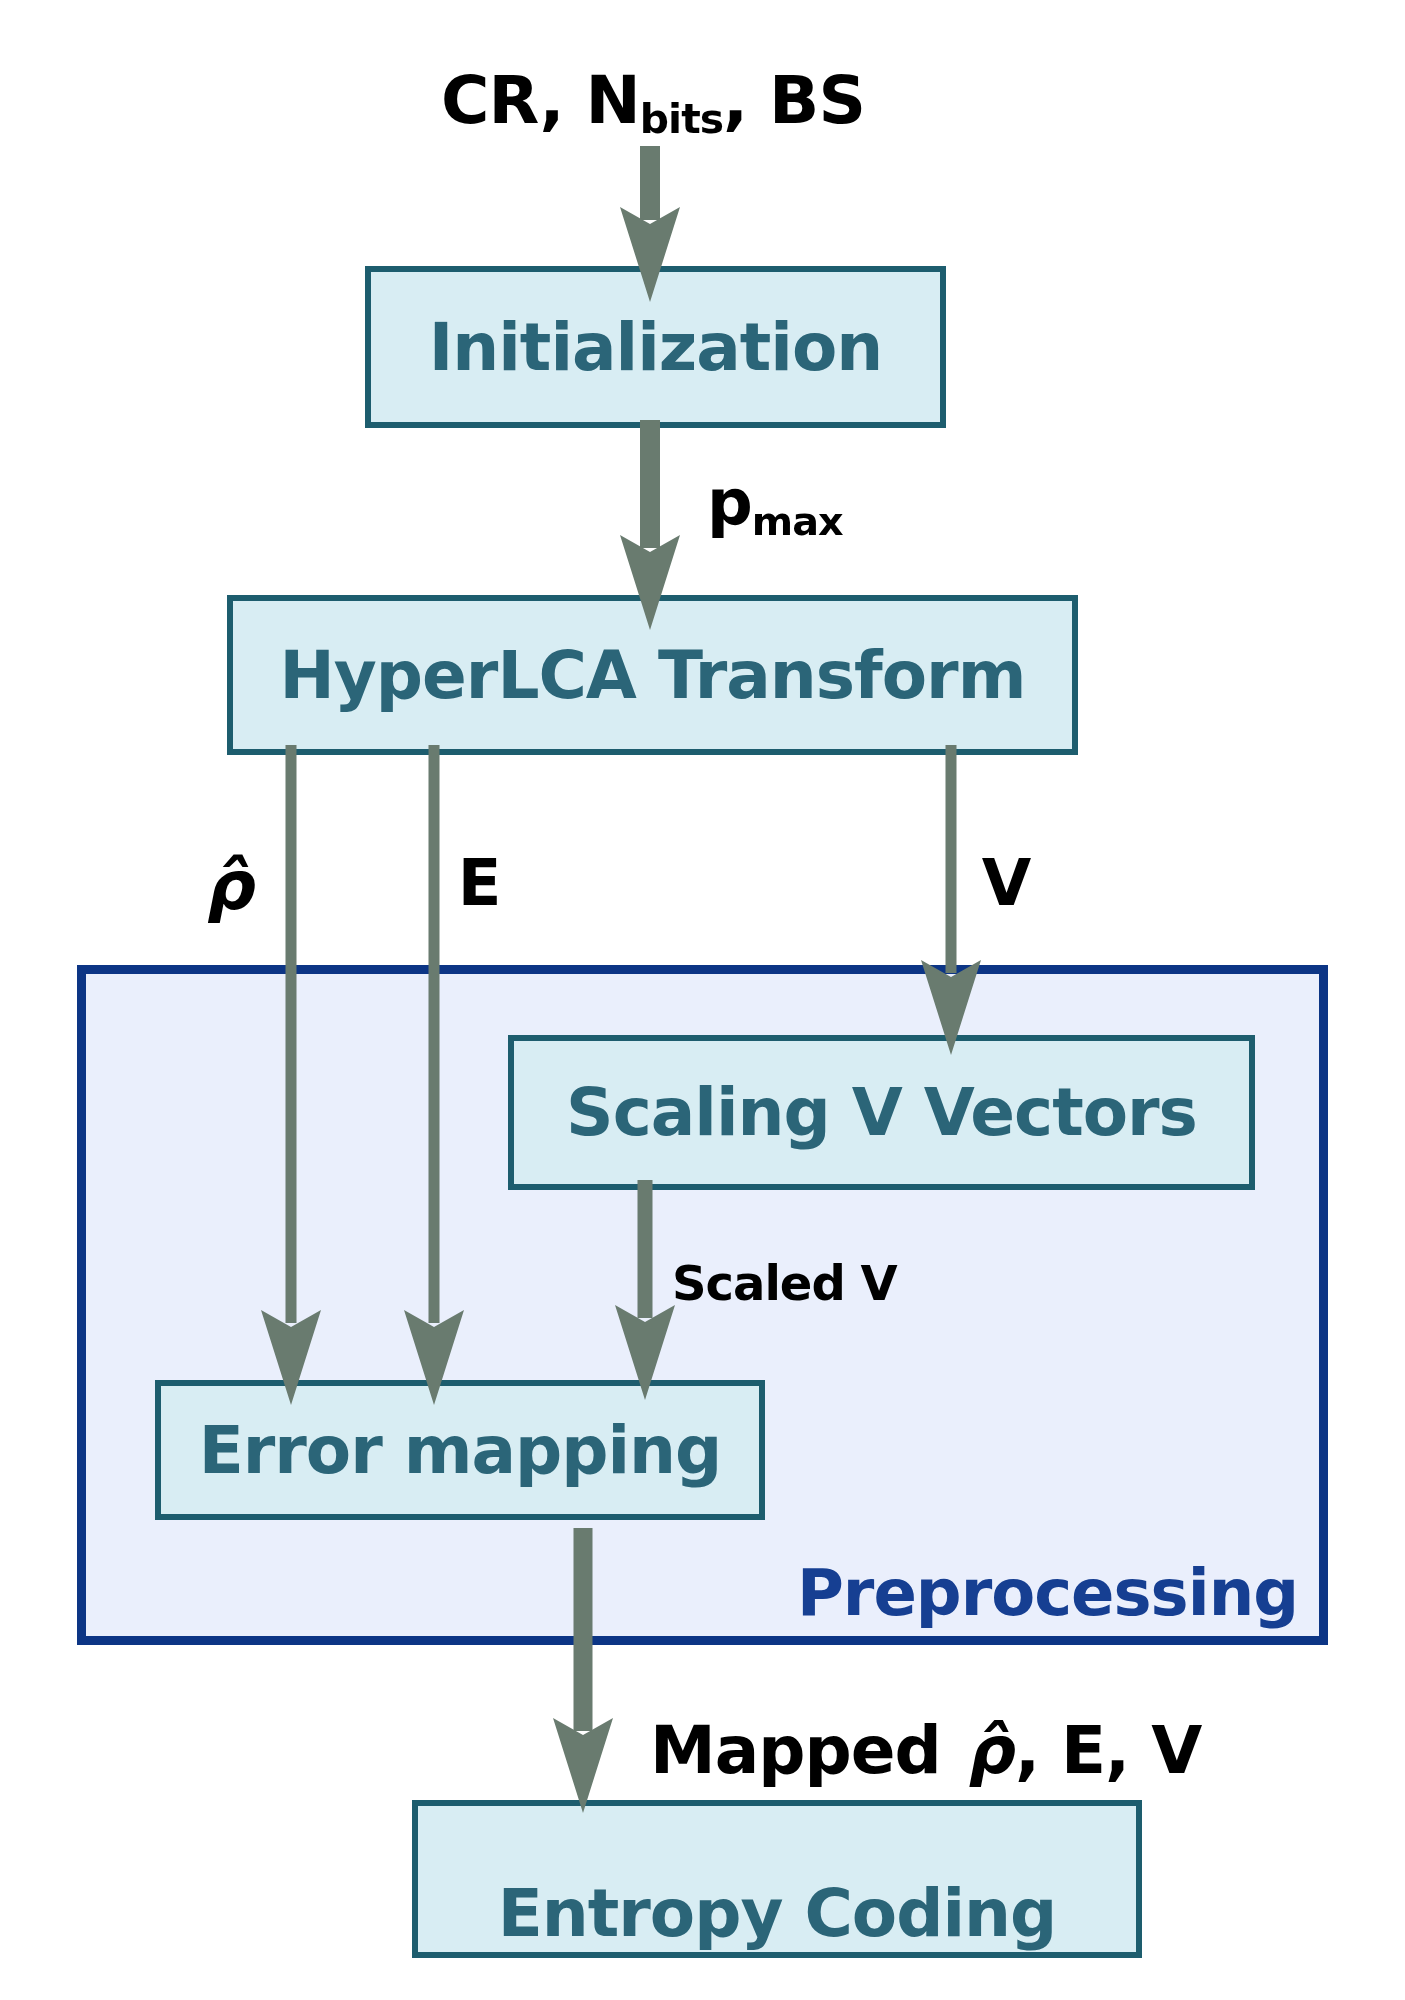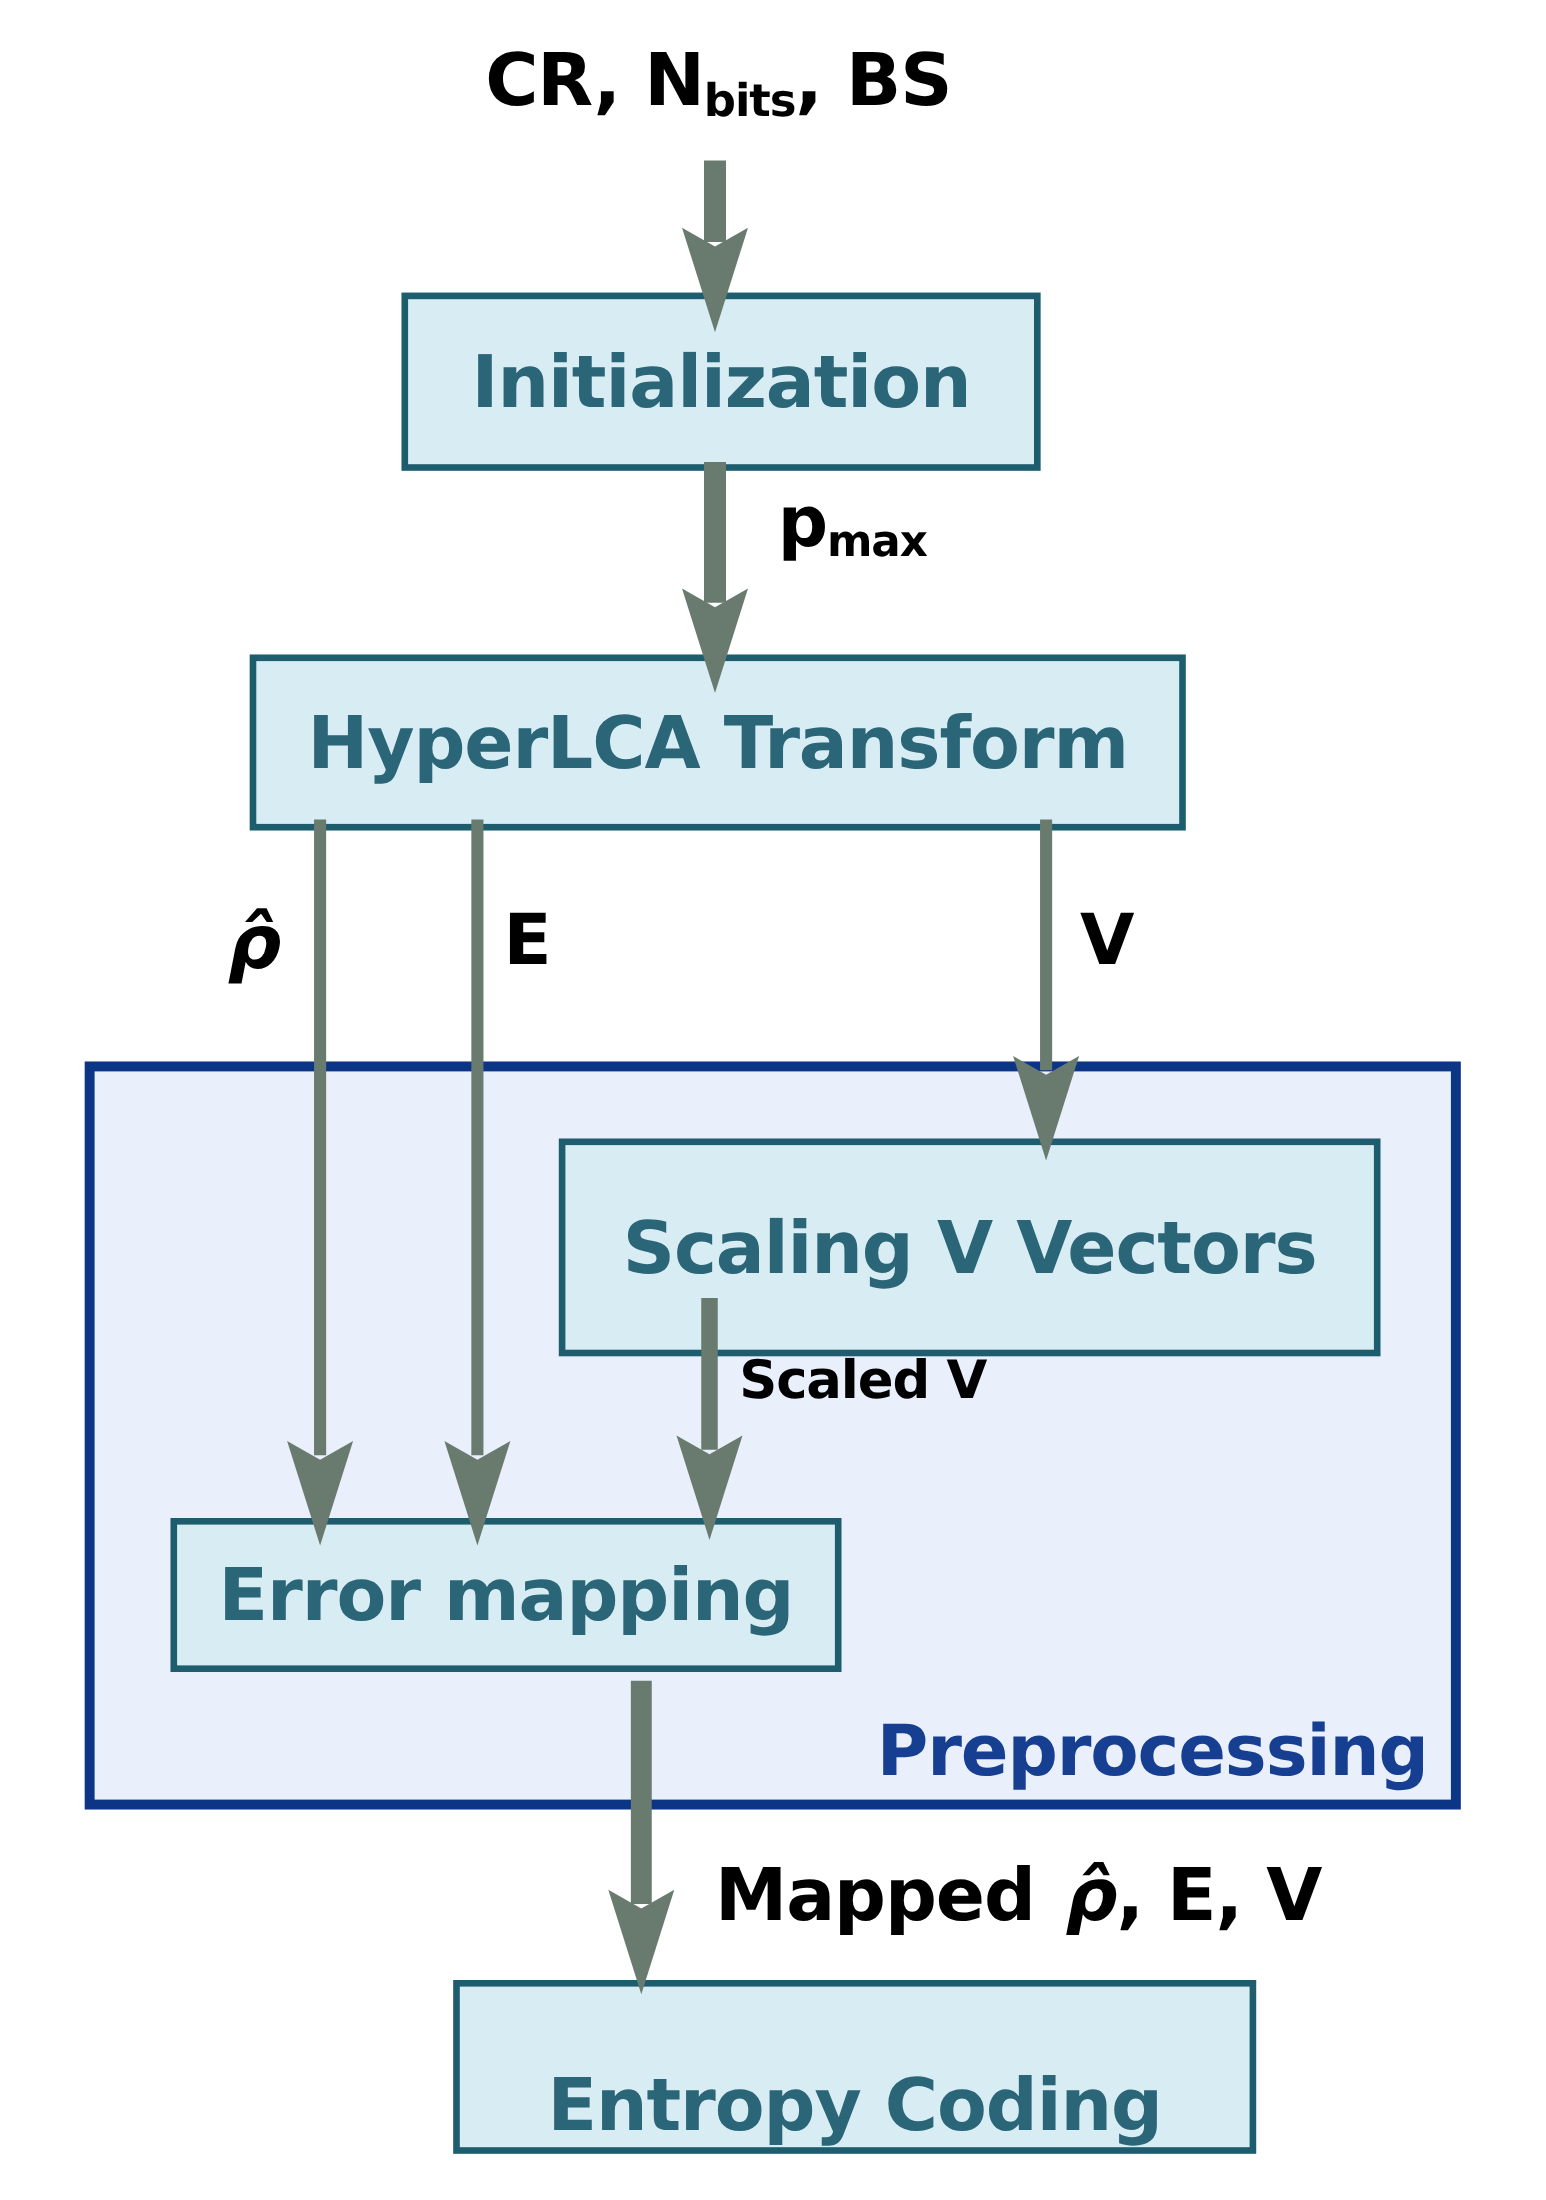--- a/index.html
+++ b/index.html
@@ -40,20 +40,21 @@
     box-sizing:border-box;
   }
   .lbl{
     position:absolute;
     color:var(--label_text);
     font-weight:bold;
     font-size:66px;
     letter-spacing:-1px;
     white-space:nowrap;
     line-height:1.05;
+    margin-top:28px;
   }
   .lbl sub{font-size:0.62em;vertical-align:-0.25em;font-weight:bold;}
   .italic{font-style:italic;}
   .center{text-align:center;}
   .right{text-align:right;}
   .container-caption{
     position:absolute;
     color:var(--container_text);
     font-weight:bold;
     font-size:64px;
@@ -75,21 +76,21 @@
   <div class="container-box" style="left:77px;top:965px;width:1251px;height:680px;"></div>
 
   <div class="node" style="left:365px;top:266px;width:581px;height:162px;">
     <span>Initialization</span>
   </div>
 
   <div class="node" style="left:227px;top:595px;width:851px;height:160px;">
     <span>HyperLCA Transform</span>
   </div>
 
-  <div class="node" style="left:508px;top:1035px;width:747px;height:198px;">
+  <div class="node" style="left:508px;top:1035px;width:747px;height:155px;">
     <span>Scaling V Vectors</span>
   </div>
 
   <div class="node" style="left:155px;top:1380px;width:610px;height:140px;">
     <span>Error mapping</span>
   </div>
 
   <div class="node" style="left:412px;top:1800px;width:730px;height:158px;align-items:flex-end;">
     <span>Entropy Coding</span>
   </div>

